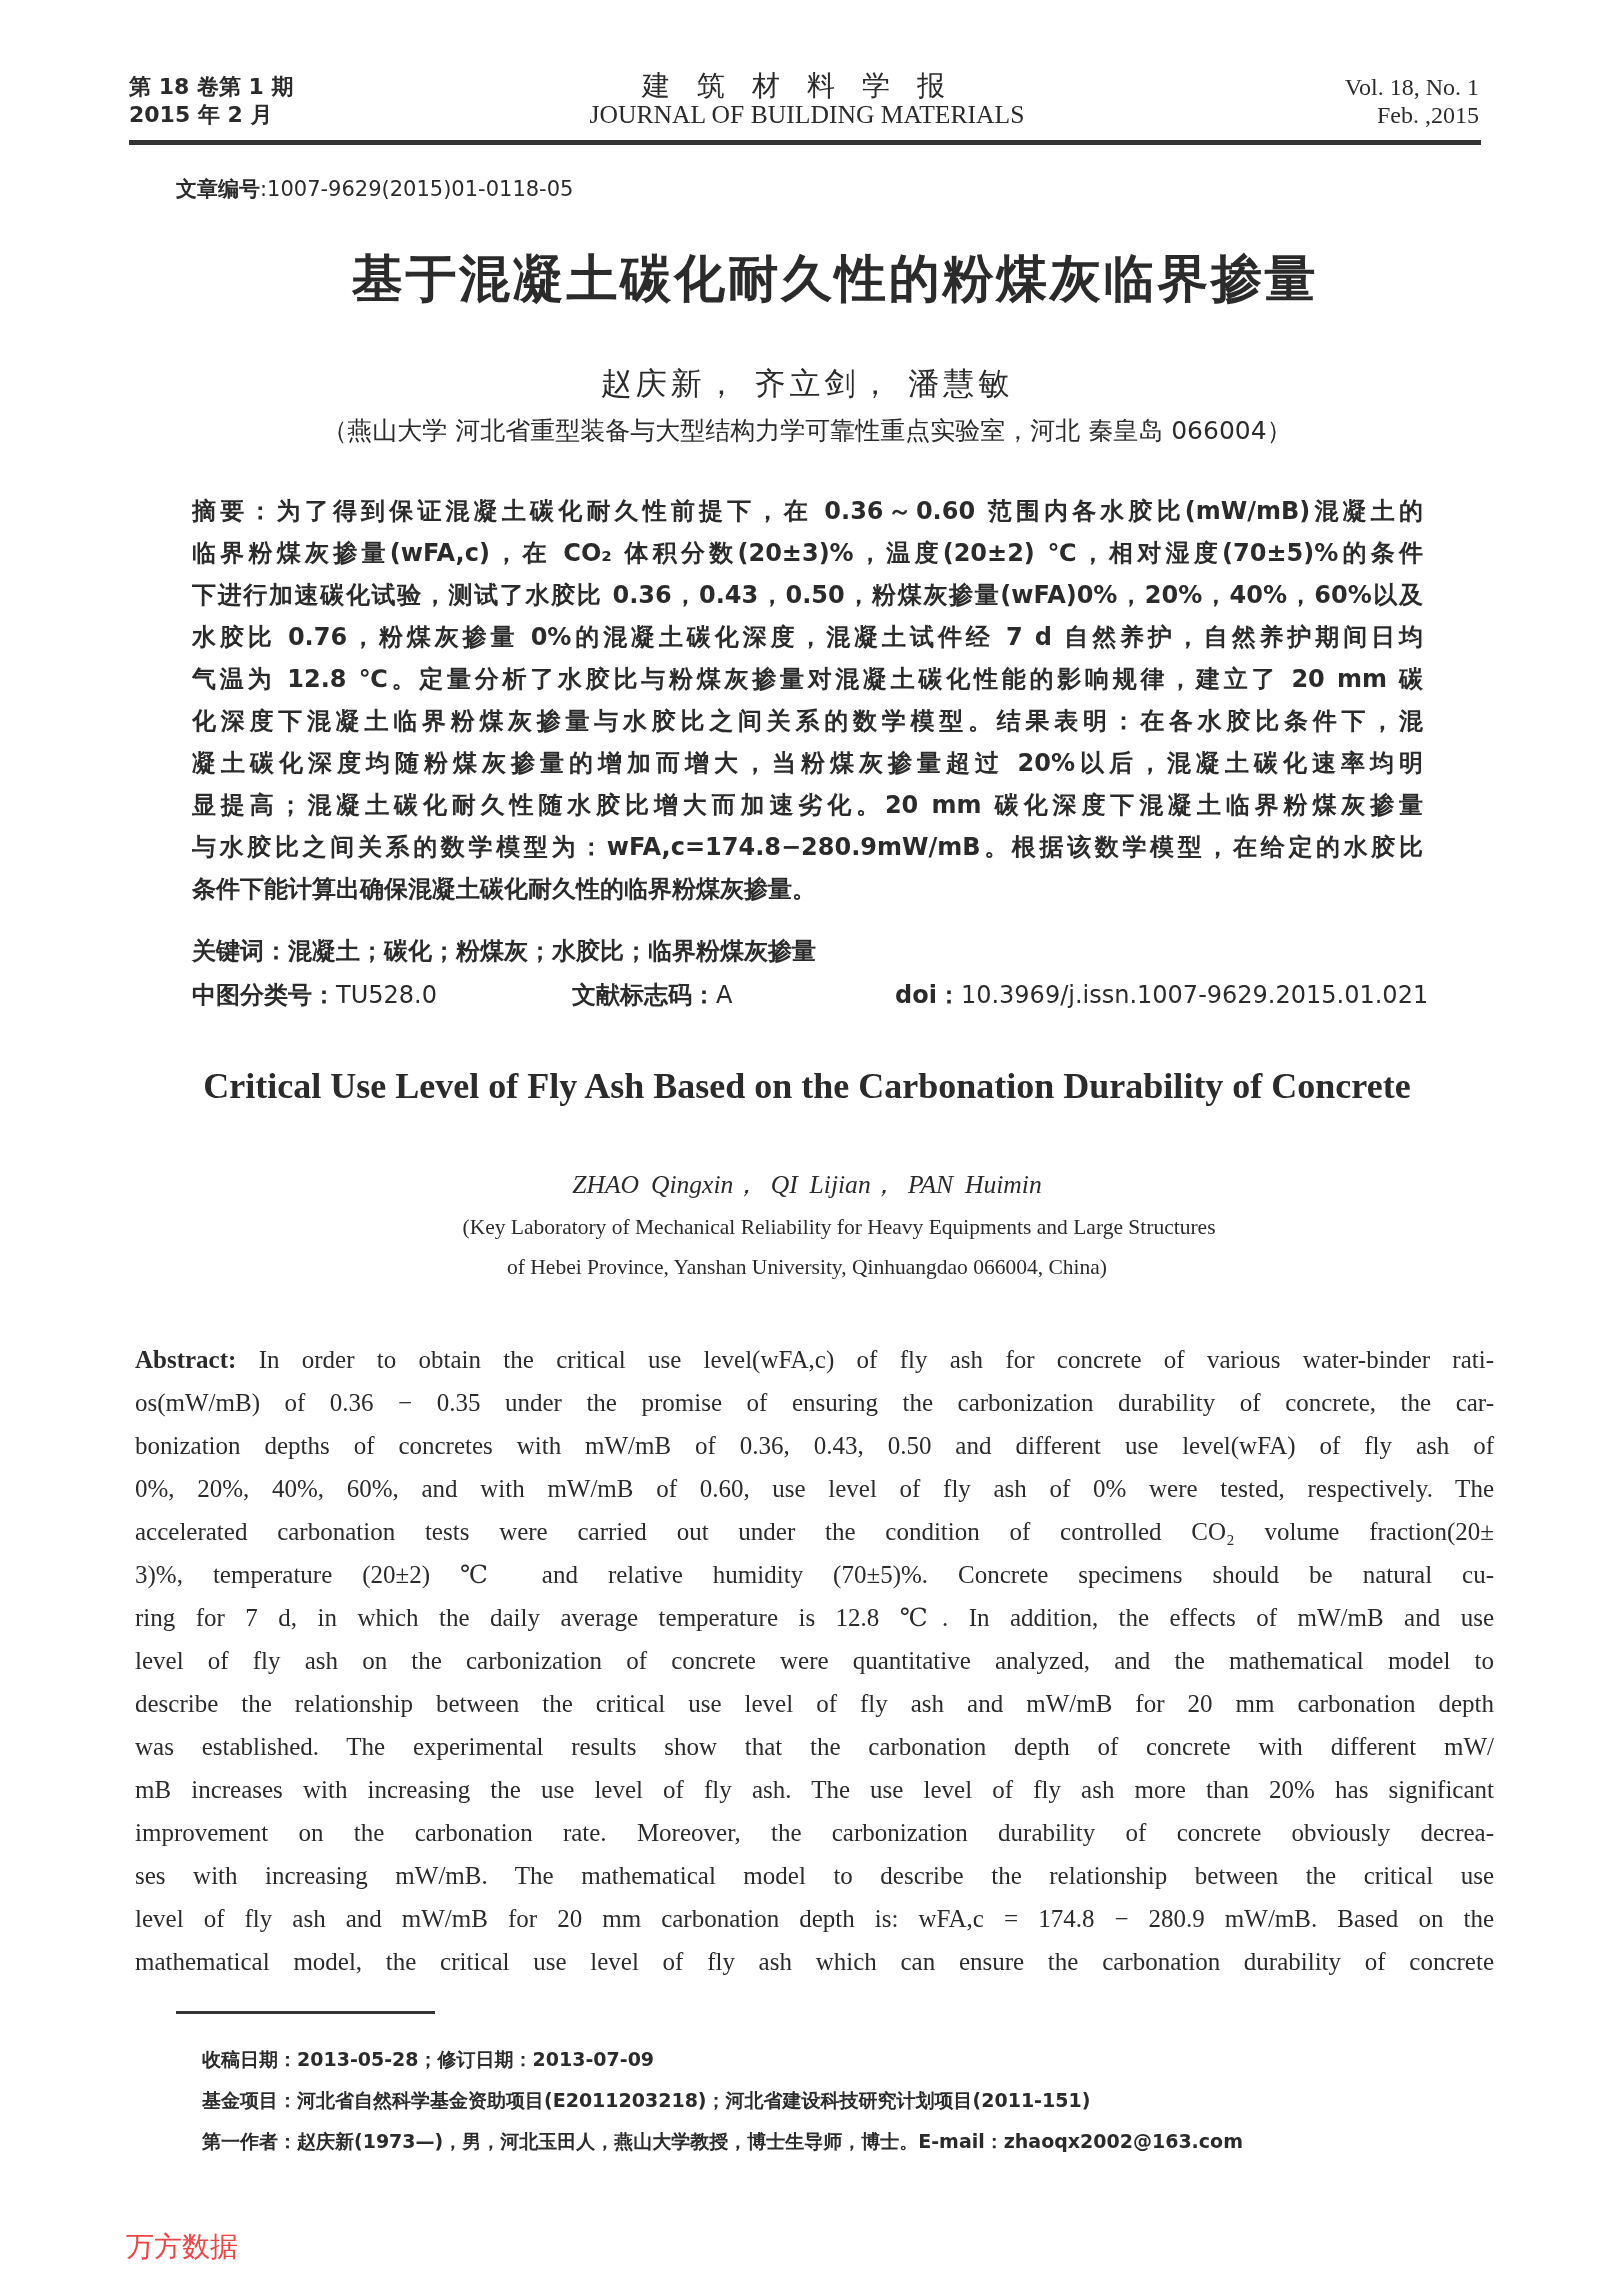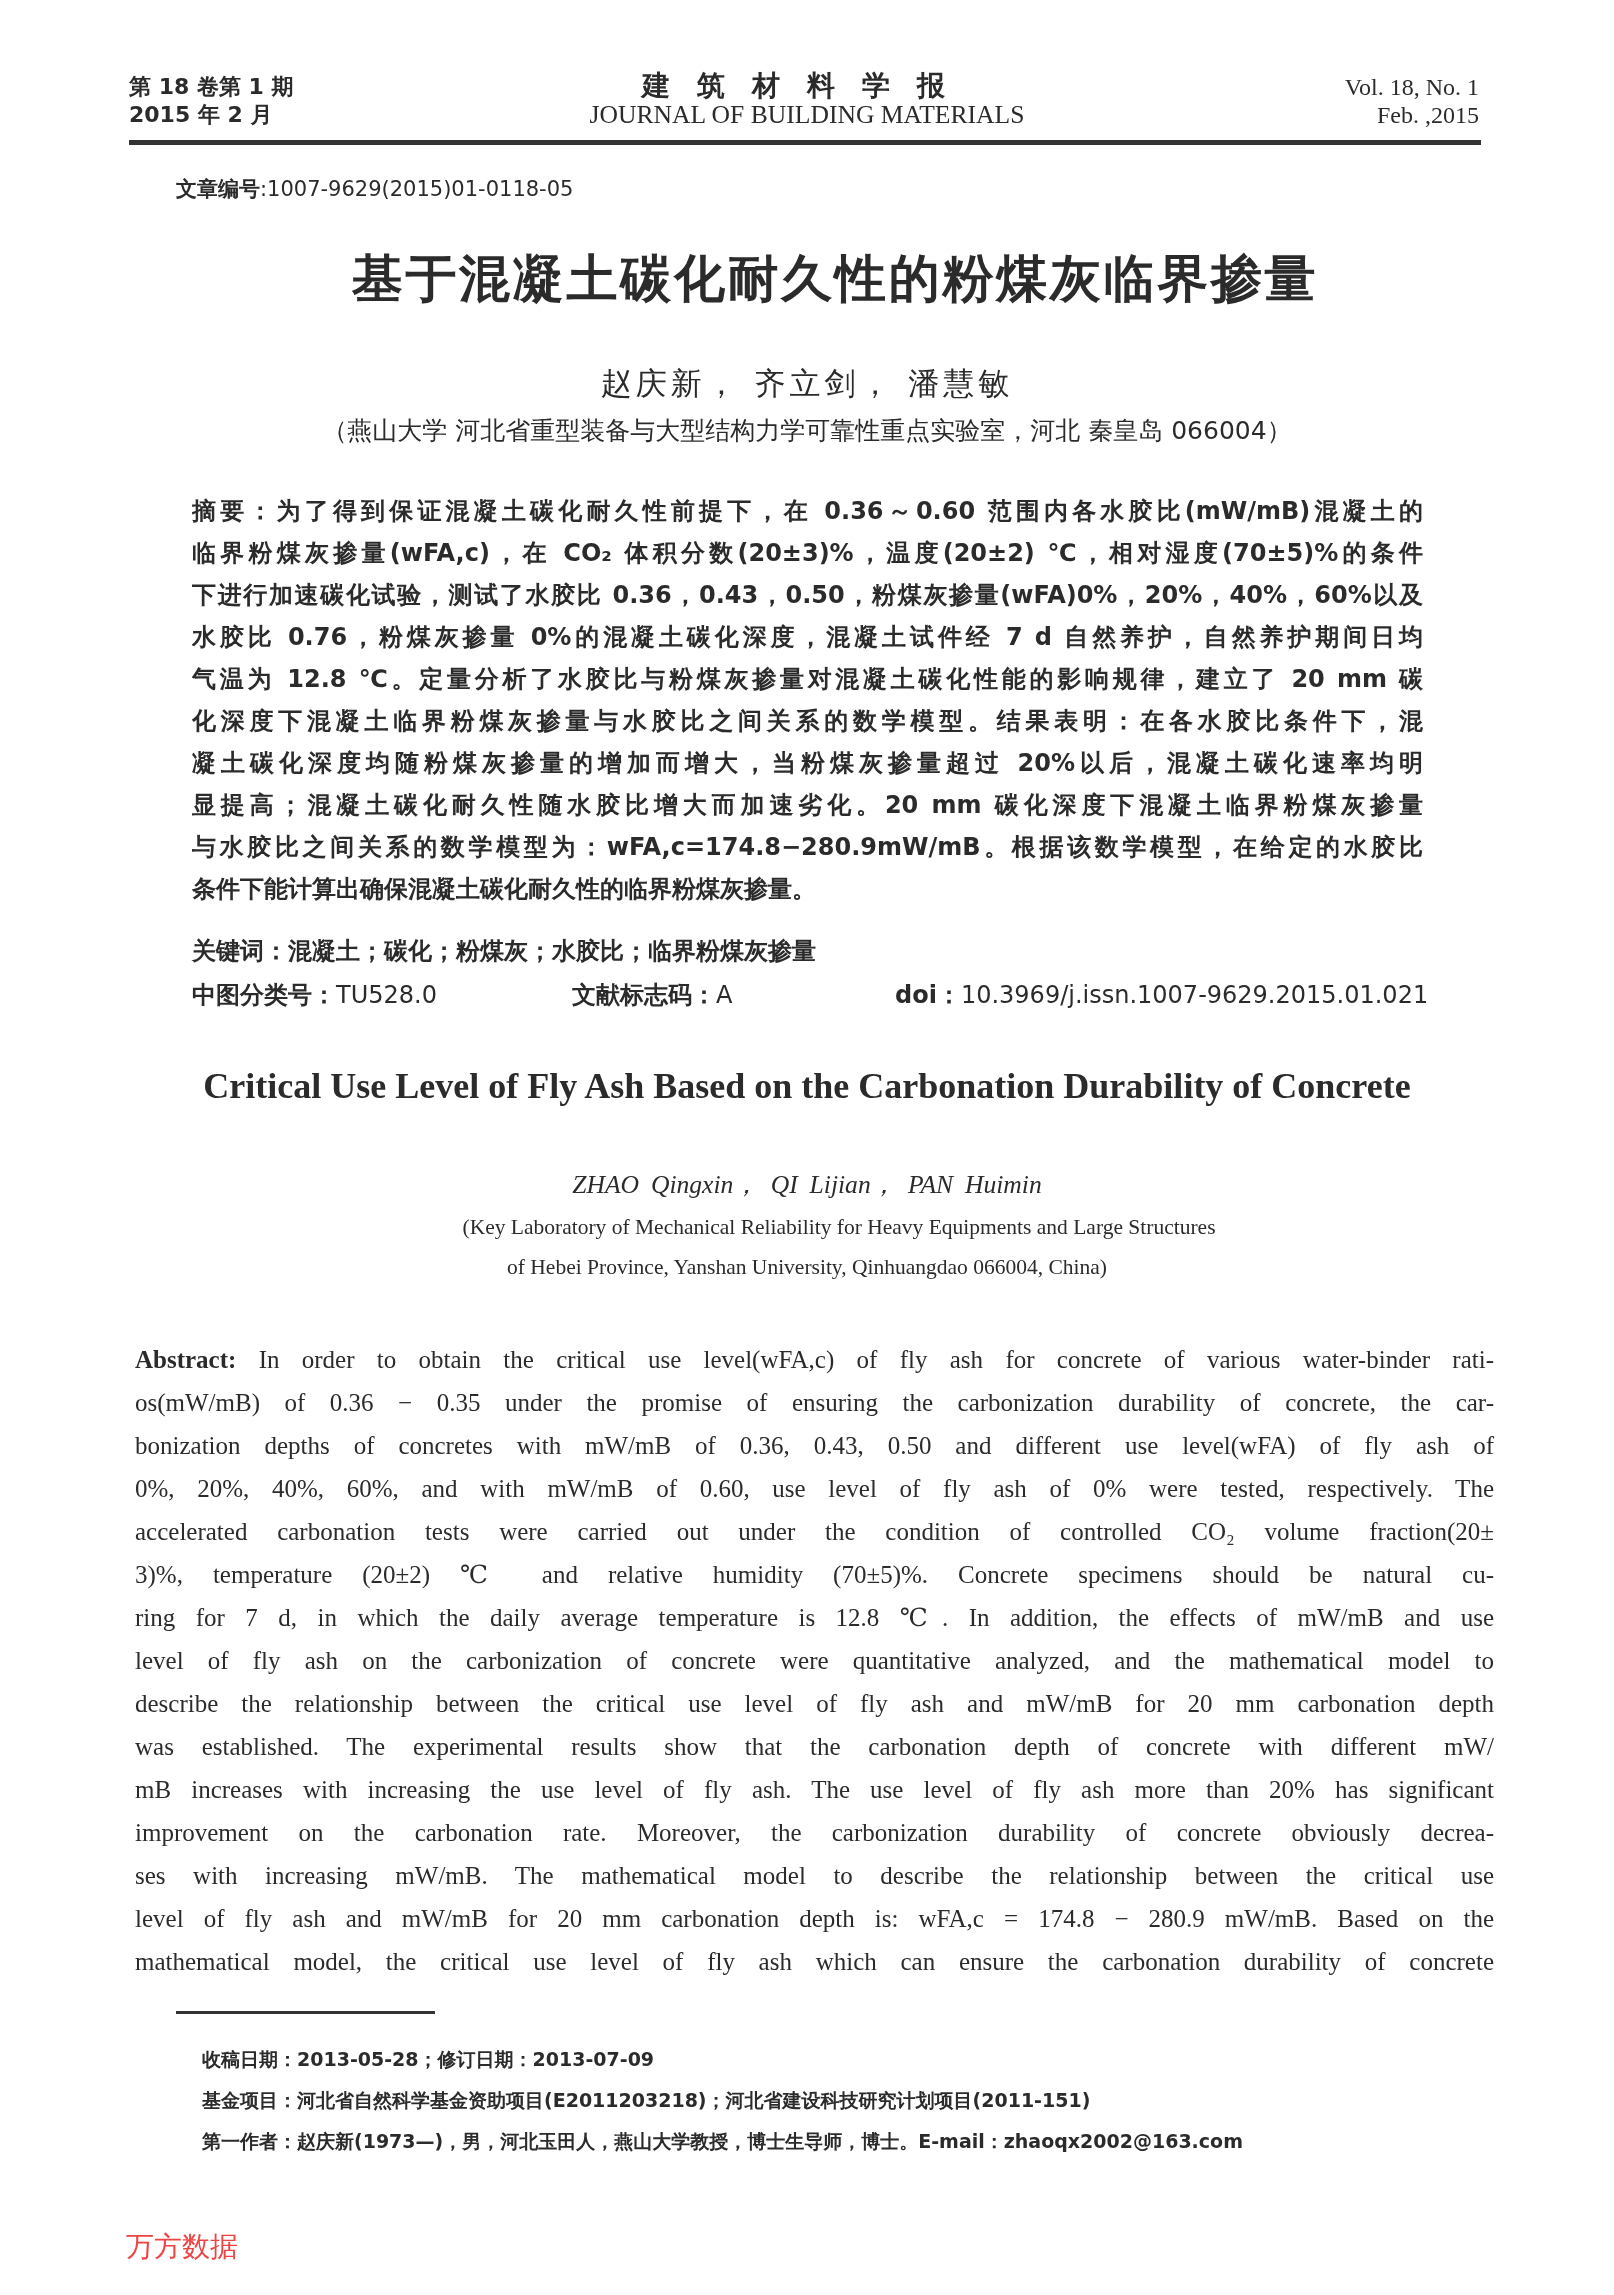--- a/index.html
+++ b/index.html
@@ -4,21 +4,21 @@
 <style>
   html, body { margin: 0; padding: 0; background: #ffffff; }
   body { width: 1614px; height: 2295px; position: relative; overflow: hidden; color: #2b2b2b; }
   .abs { position: absolute; }
   .serif { font-family: "Liberation Serif", "DejaVu Serif", serif; }
   .sans { font-family: "DejaVu Sans", "Liberation Sans", sans-serif; }
 
   .hdr-l { left: 129px; font-size: 22px; line-height: 28px; font-weight: bold; }
   .hdr-c { left: 0; width: 100%; text-align: center; }
   .hdr-r { right: 135px; text-align: right; font-size: 24px; line-height: 28px; }
-  #hdr-cn-title { top: 67px; font-size: 28px; font-weight: bold; letter-spacing: 27px; }
+  #hdr-cn-title { top: 67px; font-size: 28px; font-weight: normal; letter-spacing: 27px; }
   #hdr-en-title { top: 100px; font-size: 25.6px; }
   .rule-top { left: 129px; width: 1352px; top: 140px; height: 4.7px; background: #333; }
 
   #article-no { left: 176px; top: 175px; font-size: 21px; }
   #article-no b { font-weight: bold; }
 
   #cn-title { left: 0; width: 100%; text-align: center; top: 245px; font-size: 51px; font-weight: bold; letter-spacing: 2.7px; padding-left: 28px; }
   #cn-authors { left: 0; width: 100%; text-align: center; top: 363px; font-size: 31px; letter-spacing: 4px; }
   #cn-affil { left: 0; width: 100%; text-align: center; top: 414px; font-size: 25px; }
 

